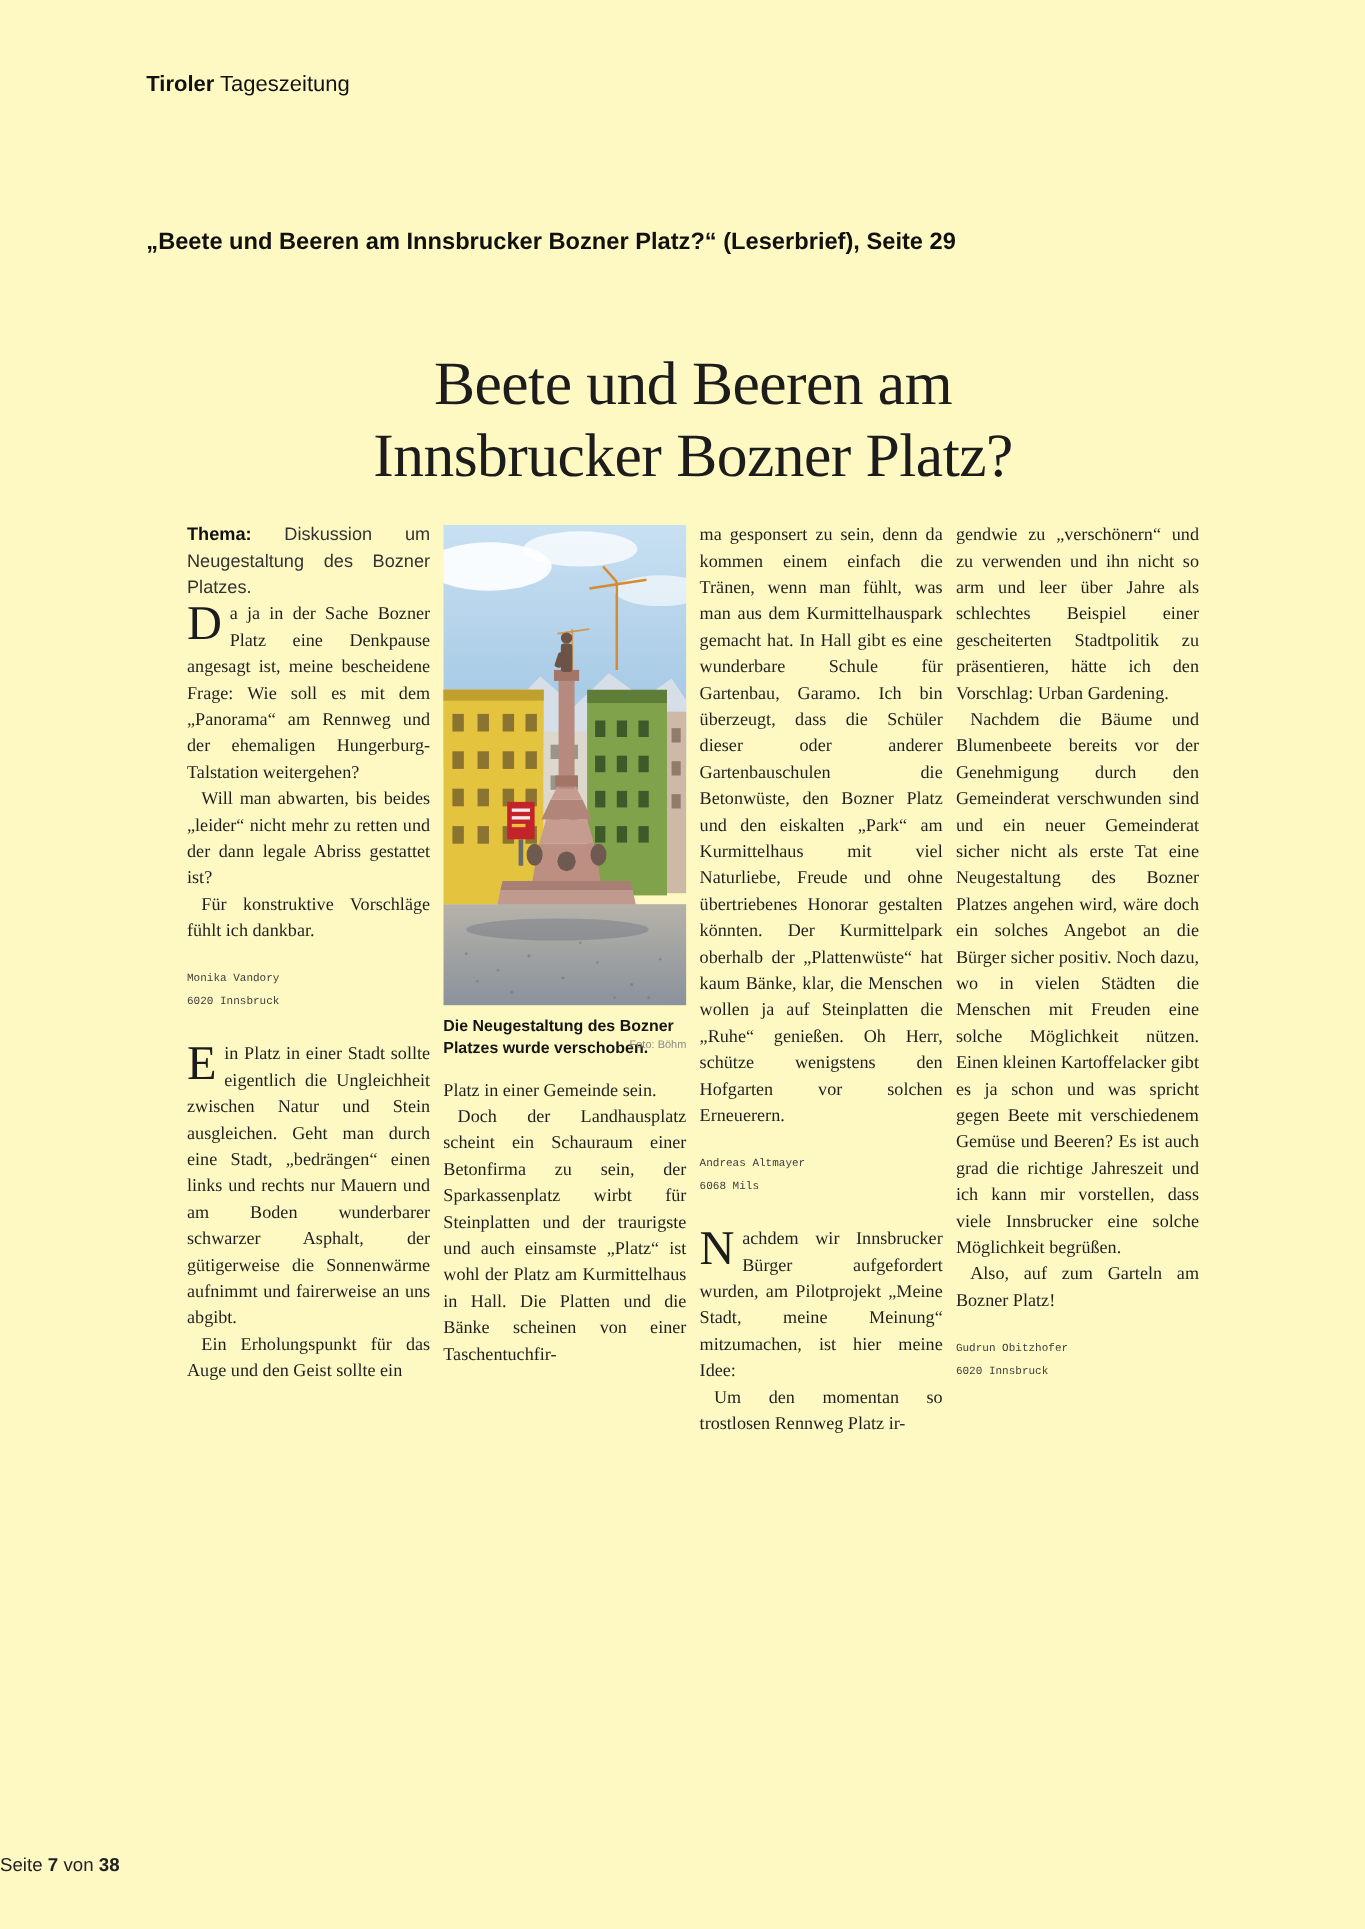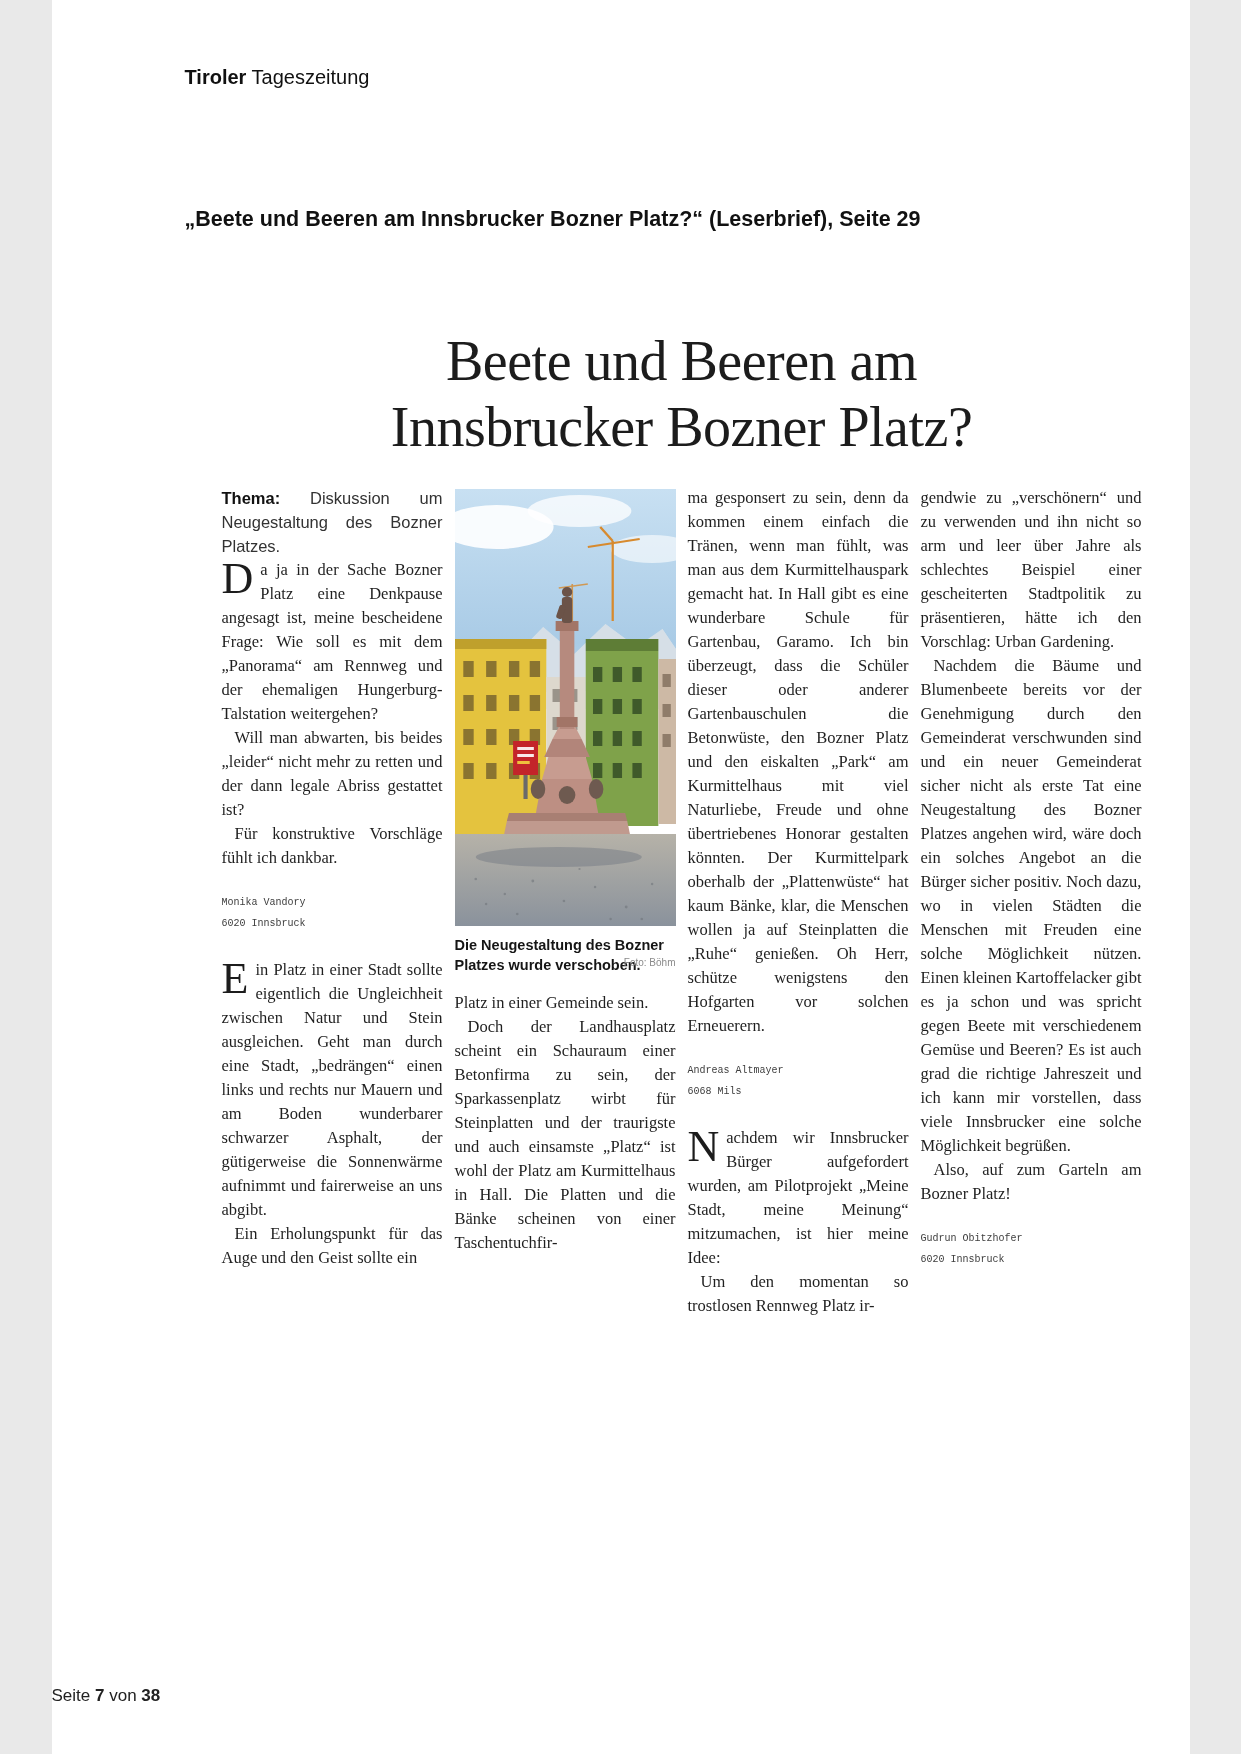--- a/index.html
+++ b/index.html
@@ -1,39 +1,39 @@
 <!DOCTYPE html>
 <html lang="de"><head>
 <meta charset="utf-8">
 <style>
   html,body{margin:0;padding:0;background:#e9e9e9;}
   .page{
     position:relative;
-    width:1138px;height:1754px;
+    width:1241px;height:1754px;
     margin:0 auto;
-    background:#ffffff;
+    background:#fef9c3;
     font-family:"Liberation Serif",serif;
     color:#1f1f1f;
     overflow:hidden;
   }
   
   .masthead{
     position:absolute;left:133px;top:66px;
     font-family:"Liberation Sans",sans-serif;
     font-size:20px;color:#111;
   }
   .masthead .brand-bold{font-weight:bold;}
   
   .tocline{
     position:absolute;left:133px;top:207px;width:980px;
     font-family:"Liberation Sans",sans-serif;
     font-weight:bold;font-size:21.5px;color:#111;
   }
   
-  .article{position:absolute;left:170px;top:328px;width:920px;}
+  .article{position:absolute;left:170px;top:316px;width:920px;}
   .headline{
     text-align:center;
     font-family:"Liberation Serif",serif;
     font-weight:400;
     font-size:56px;line-height:1.18;
     color:#1c1c1c;
     letter-spacing:-0.5px;
     margin:0 0 26px 0;
   }
   .columns{

